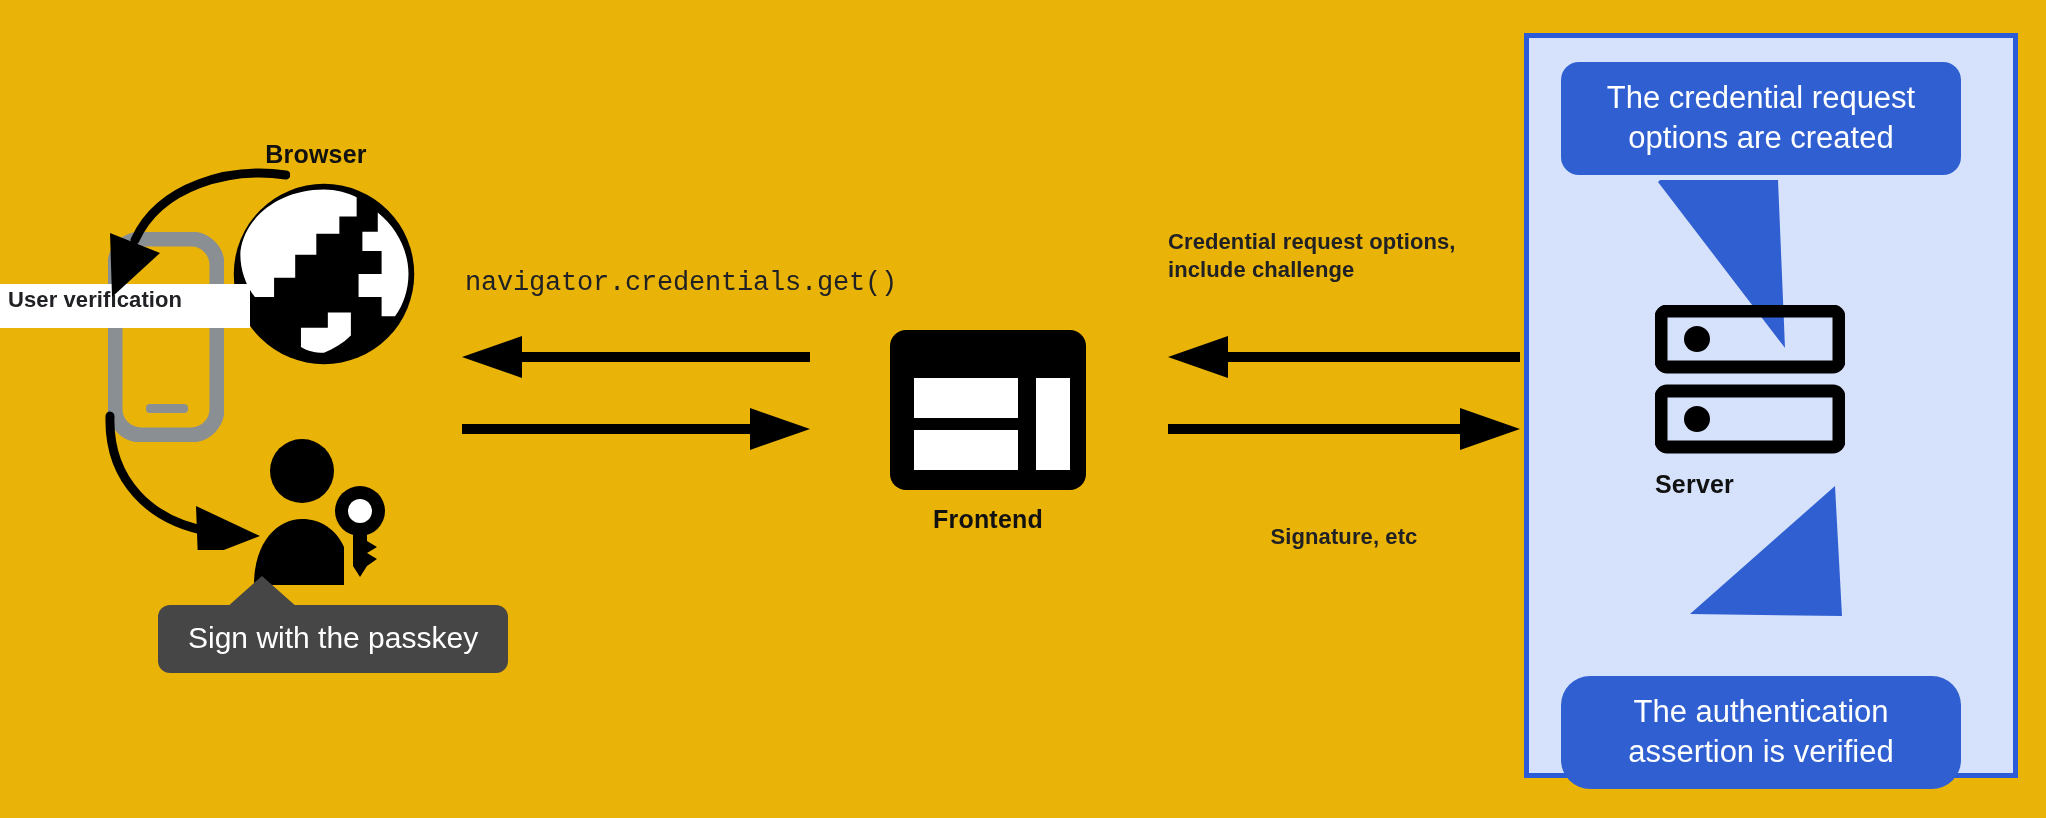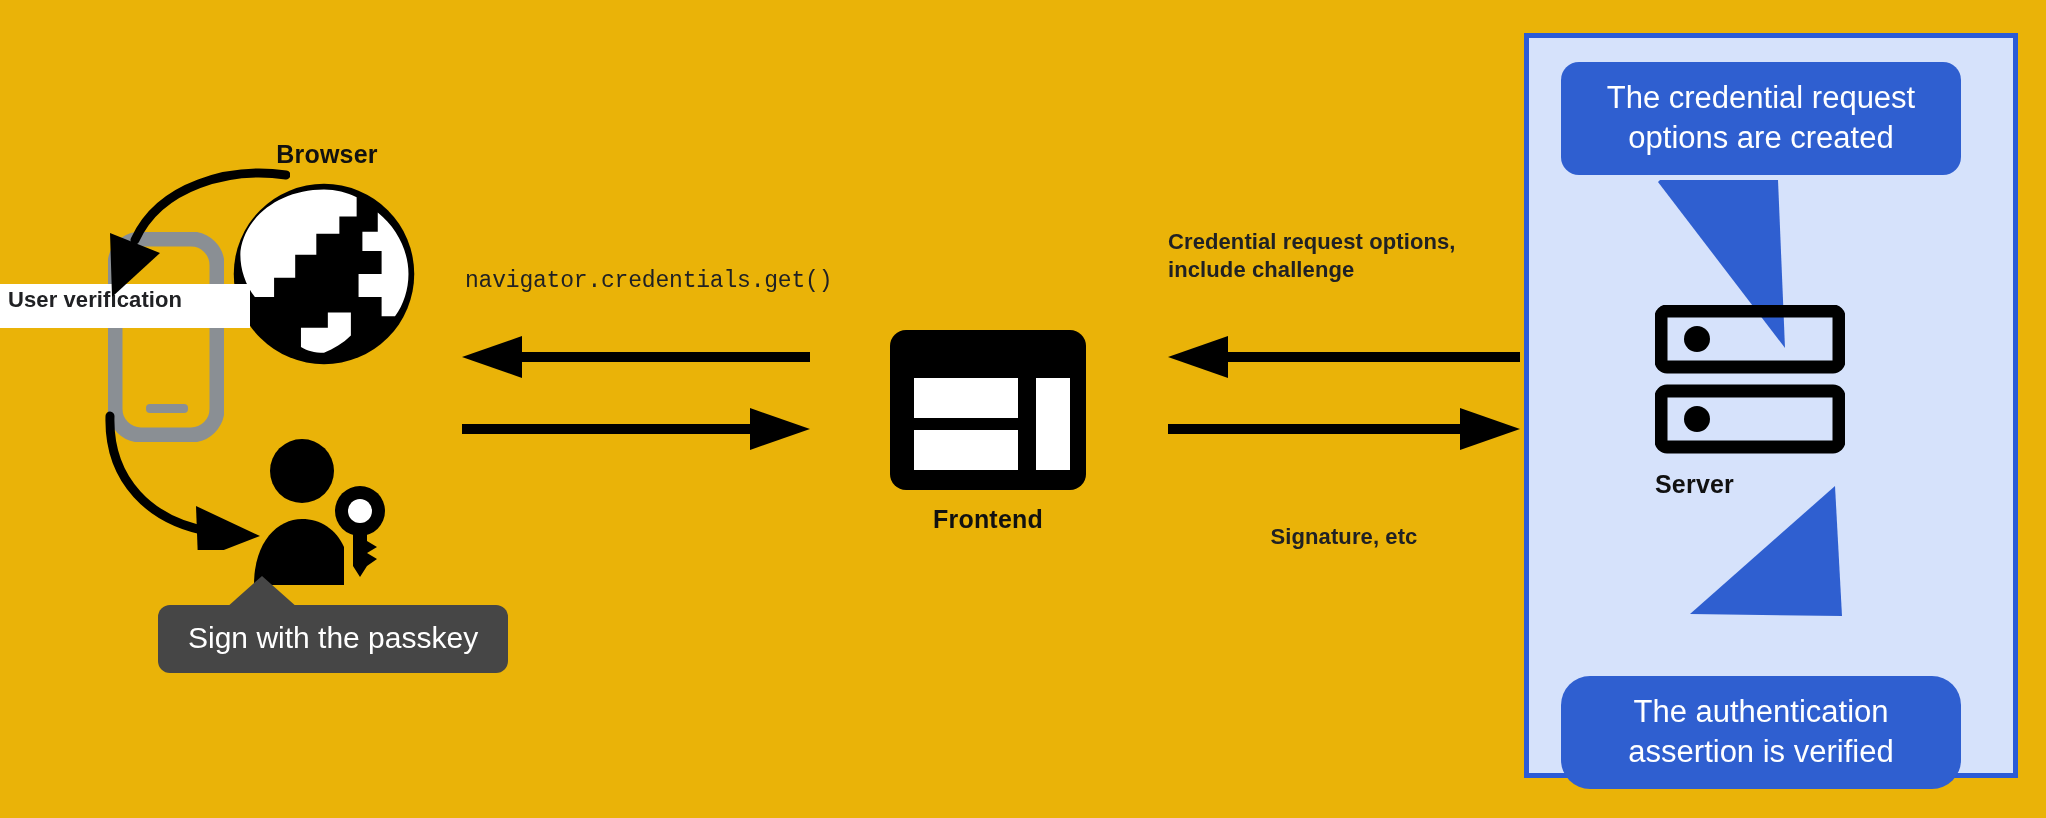--- a/index.html
+++ b/index.html
@@ -29,21 +29,21 @@
     font-weight: bold;
   }
   .label-bold {
     color: #111111;
     font-size: 25px;
     font-weight: 700;
     letter-spacing: 0.2px;
   }
   .label-mono {
     color: #202124;
-    font-size: 23px;
+    font-size: 27px;
     font-family: "Liberation Mono", "DejaVu Sans Mono", monospace;
     letter-spacing: -0.2px;
   }
 
   
   #server-panel {
     left: 1524px;
     top: 33px;
     width: 494px;
     height: 745px;
@@ -113,21 +113,21 @@
 
   <div class="abs label-bold" style="left:1655px; top:470px; width:190px; ">Server</div>
 
   <svg class="abs callout-tail" style="left:1620px; top:486px; width:260px; height:130px;" viewBox="0 0 260 130">
     <polygon points="215,0 222,130 70,128" fill="#2f5fd0"></polygon>
   </svg>
 
   <div class="abs callout" style="left:1561px; top:676px; width:400px;border-radius:29px;">The authentication
 assertion is verified</div>
 
-  <div class="abs label-bold" style="left:207px; top:140px; width:240px; text-align:center;">Browser</div>
+  <div class="abs label-bold" style="left:196px; top:140px; width:240px; text-align:center;">Browser</div>
 
   <svg class="abs" style="left:228px; top:178px; width:192px; height:192px;" viewBox="0 0 100 100">
     <circle cx="50" cy="50" r="47" fill="#000000"></circle>
     <path fill="#ffffff" d="M50 6 C56 6 62 7.5 67 10 L67 20 L58 20 L58 29 L46 29 L46 40
       L35 40 L35 52 L24 52 L24 62 L14 62 C8.5 55 6 46 6.5 38 C9 20 27 6 50 6 Z"></path>
     <path fill="#ffffff" d="M78 18 C88 26 94 38 94 50 C94 58 91.5 66 87 72
       L80 72 L80 62 L68 62 L68 50 L80 50 L80 38 L70 38 L70 28 L78 28 Z"></path>
     <path fill="#ffffff" d="M38 88 L38 78 L52 78 L52 70 L64 70 L64 82
       C60 86 55 89 50 91 C45 91 41 90 38 88 Z"></path>
   </svg>

